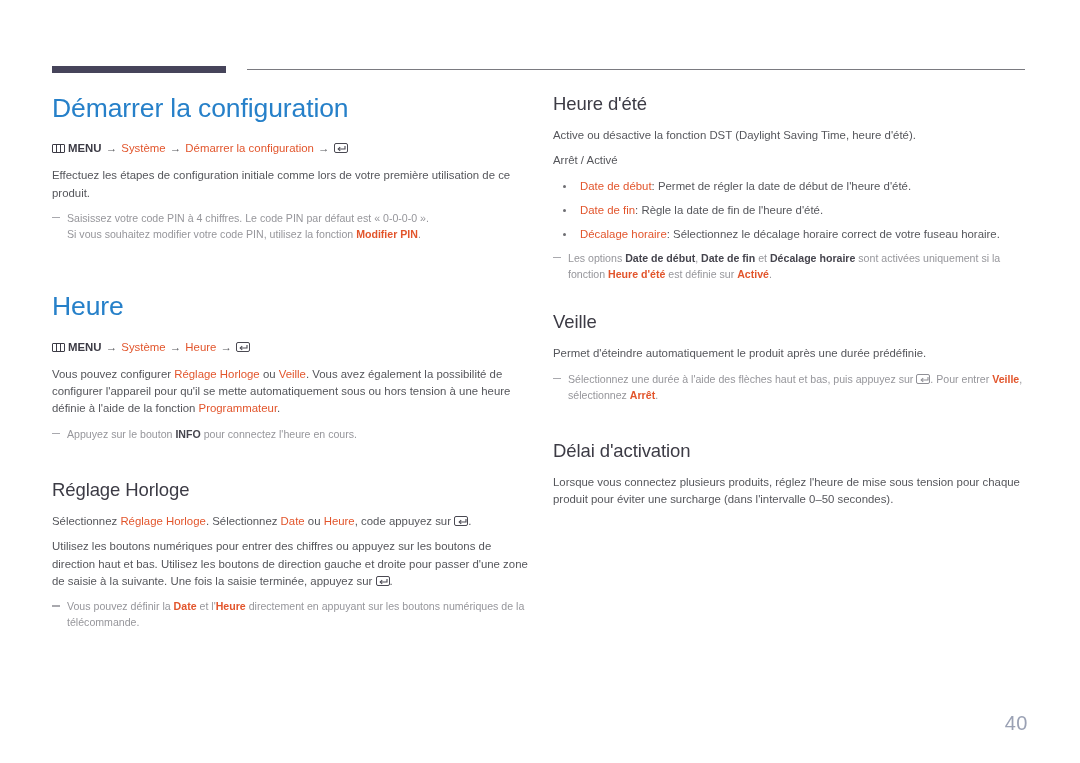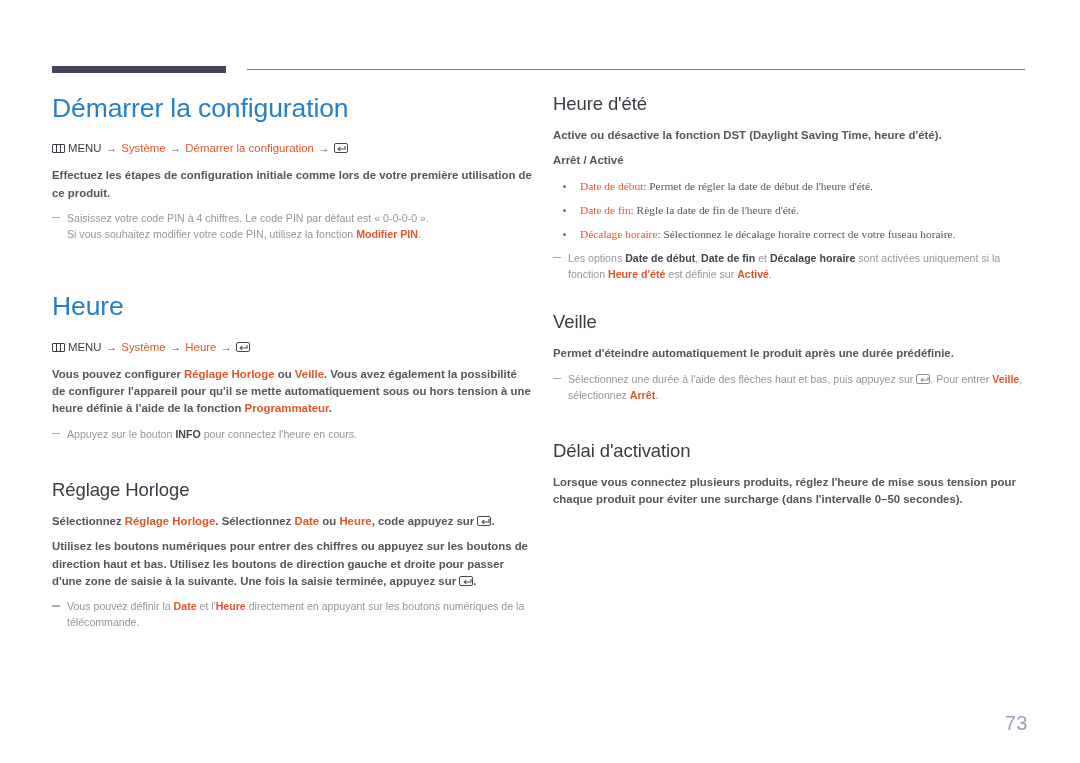--- a/index.html
+++ b/index.html
@@ -75,33 +75,32 @@
   .sec-gap-lg  { margin-top: 48px; }
   .sec-gap-md  { margin-top: 36px; }
   .sec-gap-sm  { margin-top: 28px; }
 
   
   p.body {
     margin: 0 0 8px 0;
     font-size: 11.4px;
     line-height: 1.52;
     color: #55565b;
-    font-weight: bold;
   }
   p.body:last-child { margin-bottom: 0; }
 
   
   .menupath {
     margin: 0 0 10px 0;
     font-size: 11.4px;
     line-height: 1.5;
     color: #3c3b45;
     white-space: nowrap;
   }
-  .menupath .menuword { color: #3c3b45; }
+  .menupath .menuword { color: #3c3b45; font-weight: bold; }
   .menupath .arrow {
     color: #55565b;
     padding: 0 1px;
   }
 
   
   .icon-menu {
     display: inline-block;
     width: 13px;
     height: 9px;
@@ -144,21 +143,20 @@
   
   .acc  { color: #e2552c; }
   .accb { color: #e2552c; font-weight: bold; margin-top: 44px; }
   .strong { color: #3c3b45; font-weight: bold; }
 
   
   ul.bullets {
     list-style: none;
     margin: 2px 0 6px 0;
     padding: 0;
-    font-family: Liberation Serif, serif;
   }
   ul.bullets li {
     position: relative;
     padding-left: 27px;
     margin-bottom: 7px;
     font-size: 11.4px;
     line-height: 1.5;
     color: #55565b;
   }
   ul.bullets li::before {
@@ -310,15 +308,15 @@
             </svg></span><span>. Pour entrer </span><span class="accb">Veille</span><span>, sélectionnez </span><span class="accb">Arrêt</span><span>.</span></div>
     </section>
 
     <section class="sec sec-gap-md">
       <h2 class="title">Délai d'activation</h2>
       <p class="body">Lorsque vous connectez plusieurs produits, réglez l'heure de mise sous tension pour chaque produit pour éviter une surcharge (dans l'intervalle 0–50 secondes).</p>
     </section>
 
   </div>
 
-  <div class="pagenum">73</div>
+  <div class="pagenum">40</div>
 
 </div>
 
 </body></html>

